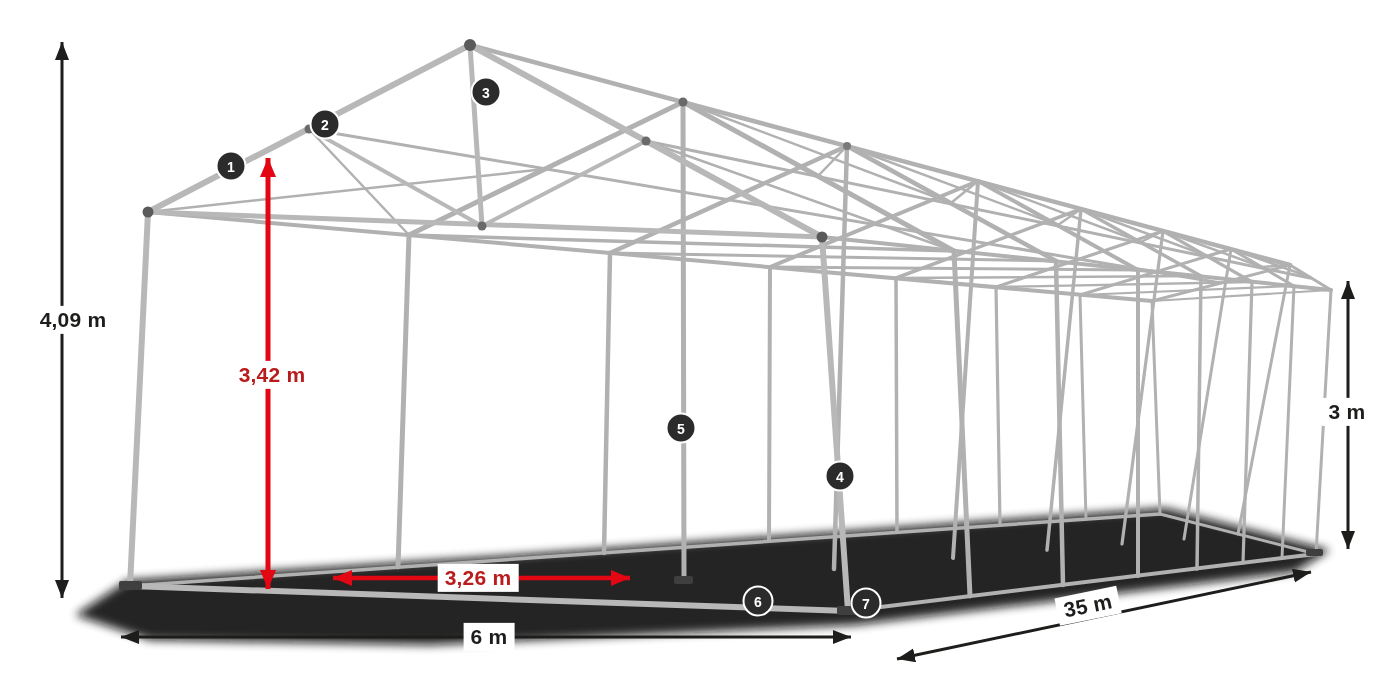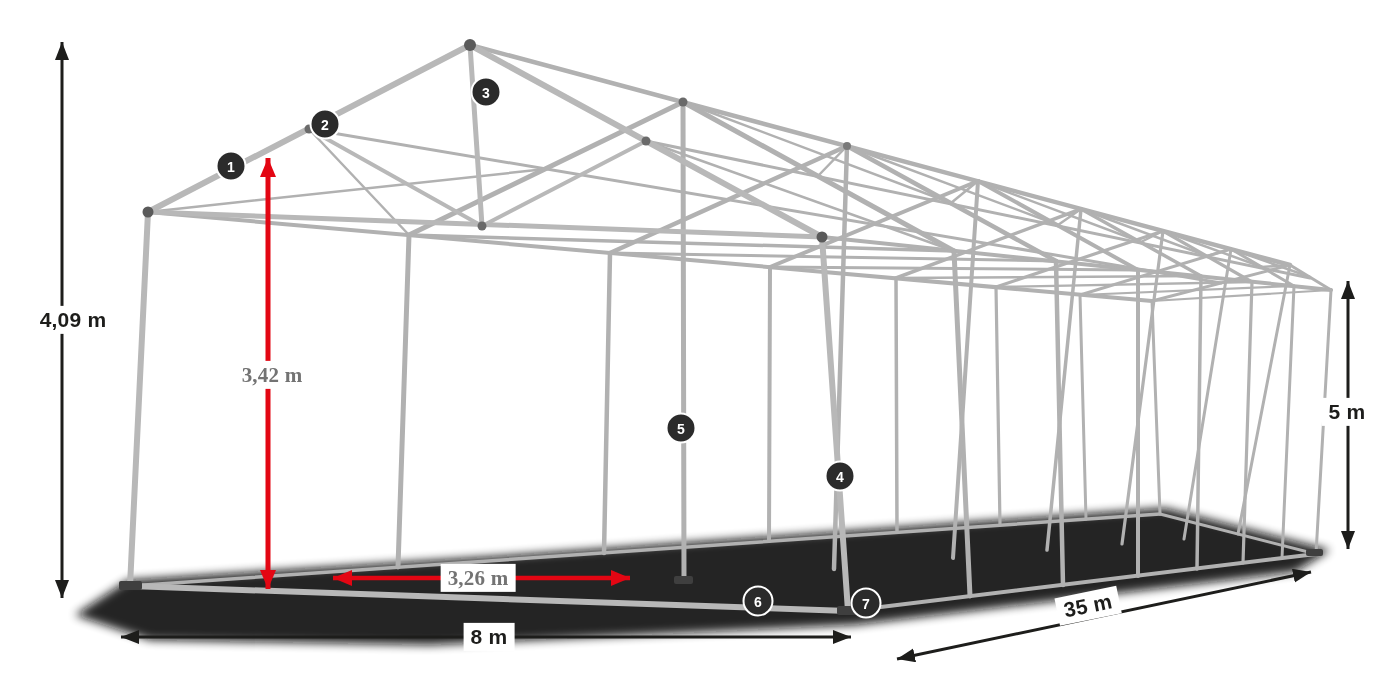--- a/index.html
+++ b/index.html
@@ -6,21 +6,21 @@
   .stage{
     position:relative;width:1400px;height:700px;background:#ffffff;overflow:hidden;
     font-family:"Liberation Sans",sans-serif;
   }
   .stage svg{position:absolute;left:0;top:0;}
   .dim-label{
     position:absolute;transform:translate(-50%,-50%);
     font-weight:700;font-size:21px;color:#1d1d1b;background:#ffffff;
     padding:1px 7px;white-space:nowrap;line-height:1.25;letter-spacing:.2px;
   }
-  .dim-label.red{color:#737373;font-family:Liberation Serif, serif;}
+  .dim-label.red{color:#b91c1c;}
   .dim-label.rot{transform:translate(-50%,-50%) rotate(-11.5deg);}
   .badge{
     position:absolute;transform:translate(-50%,-50%);
     width:31px;height:31px;border-radius:50%;
     background:#2b2b2b;color:#ffffff;border:2px solid #ffffff;box-sizing:border-box;
     display:flex;align-items:center;justify-content:center;
     font-size:14px;font-weight:700;
   }
 </style>
 </head>
@@ -166,23 +166,23 @@
       <line x1="1348" y1="281" x2="1348" y2="549" stroke="#1d1d1b" stroke-width="3" marker-start="url(#ah-black)" marker-end="url(#ah-black)"></line>
       <line x1="121" y1="637" x2="851" y2="637" stroke="#1d1d1b" stroke-width="3" marker-start="url(#ah-black)" marker-end="url(#ah-black)"></line>
       <line x1="897" y1="659" x2="1311" y2="572" stroke="#1d1d1b" stroke-width="3" marker-start="url(#ah-black)" marker-end="url(#ah-black)"></line>
       <line x1="268" y1="158" x2="268" y2="589" stroke="#e30613" stroke-width="5" marker-start="url(#ah-red)" marker-end="url(#ah-red)"></line>
       <line x1="333" y1="578" x2="630" y2="578" stroke="#e30613" stroke-width="4.5" marker-start="url(#ah-red)" marker-end="url(#ah-red)"></line>
     </g>
   </svg>
 
   <div class="dim-label" style="left:73px;top:320px">4,09 m</div>
   <div class="dim-label red" style="left:272px;top:375px">3,42 m</div>
-  <div class="dim-label" style="left:1347px;top:412px">5 m</div>
+  <div class="dim-label" style="left:1347px;top:412px">3 m</div>
   <div class="dim-label red" style="left:478px;top:578px">3,26 m</div>
-  <div class="dim-label" style="left:489px;top:637px">8 m</div>
+  <div class="dim-label" style="left:489px;top:637px">6 m</div>
   <div class="dim-label rot" style="left:1088px;top:606px">35 m</div>
 
   <div class="badge" style="left:231px;top:166px">1</div>
   <div class="badge" style="left:325px;top:124px">2</div>
   <div class="badge" style="left:486px;top:92px">3</div>
   <div class="badge" style="left:840px;top:476px">4</div>
   <div class="badge" style="left:681px;top:428px">5</div>
   <div class="badge" style="left:758px;top:601px">6</div>
   <div class="badge" style="left:866px;top:603px">7</div>
 

